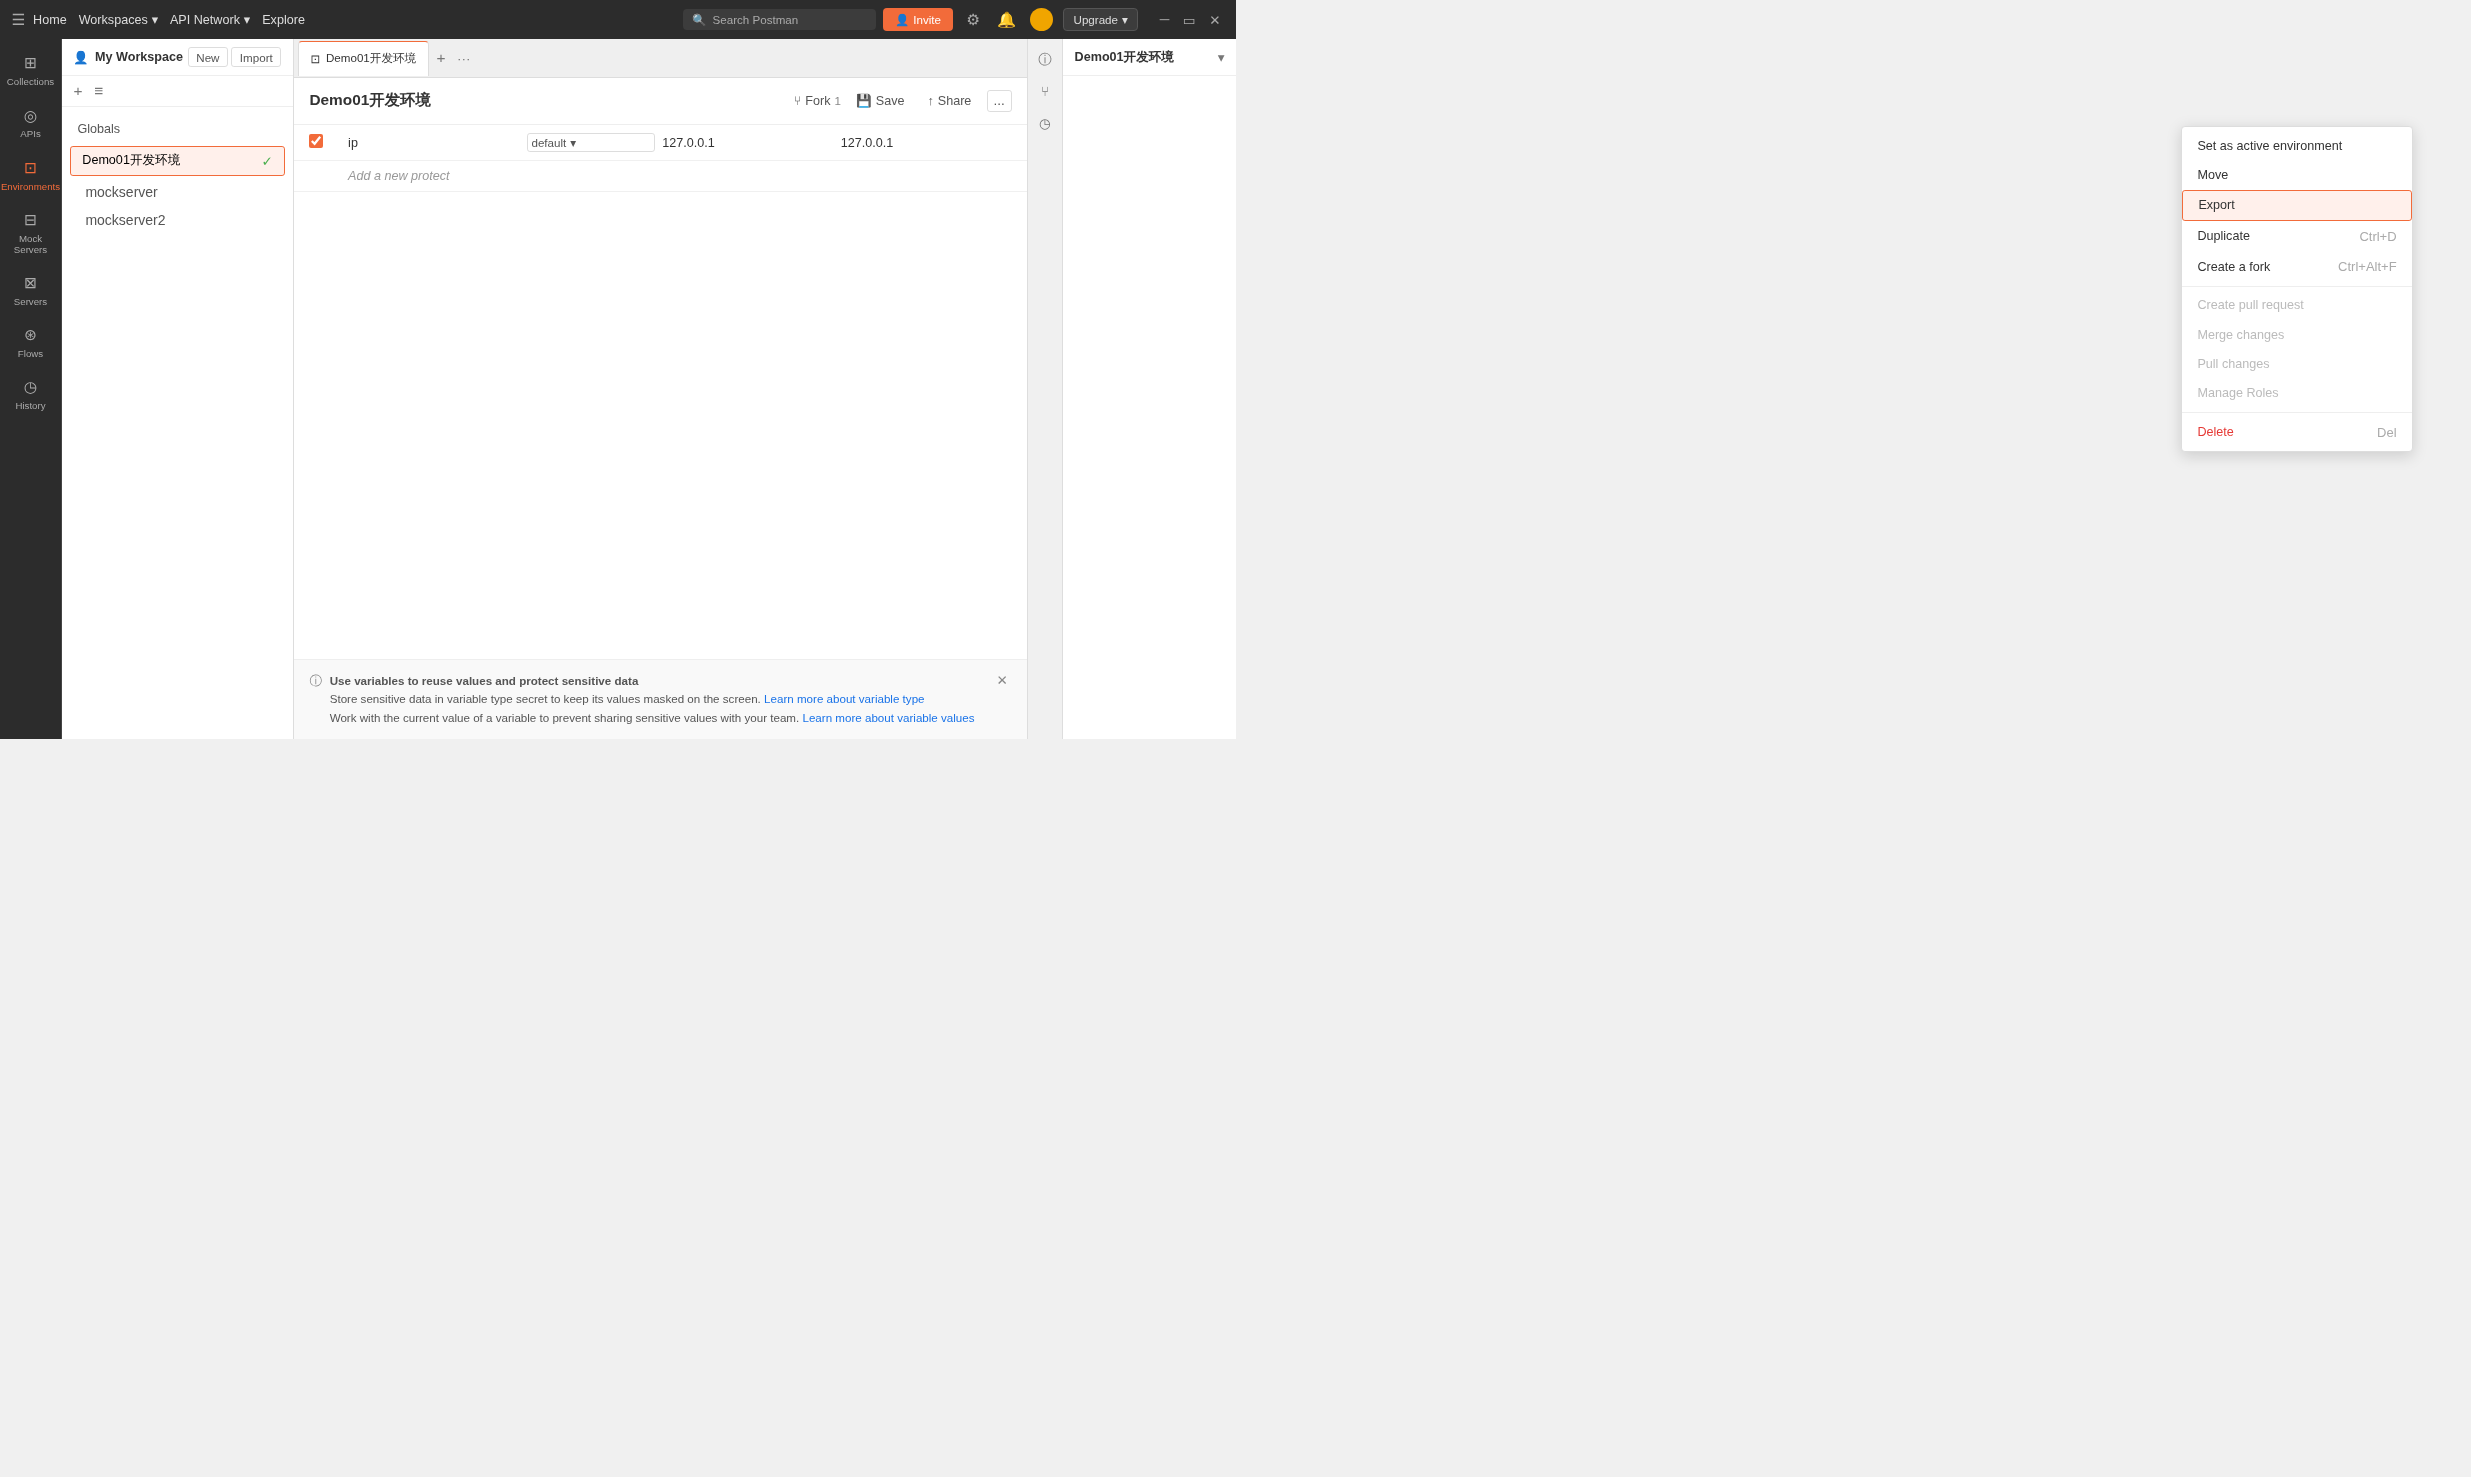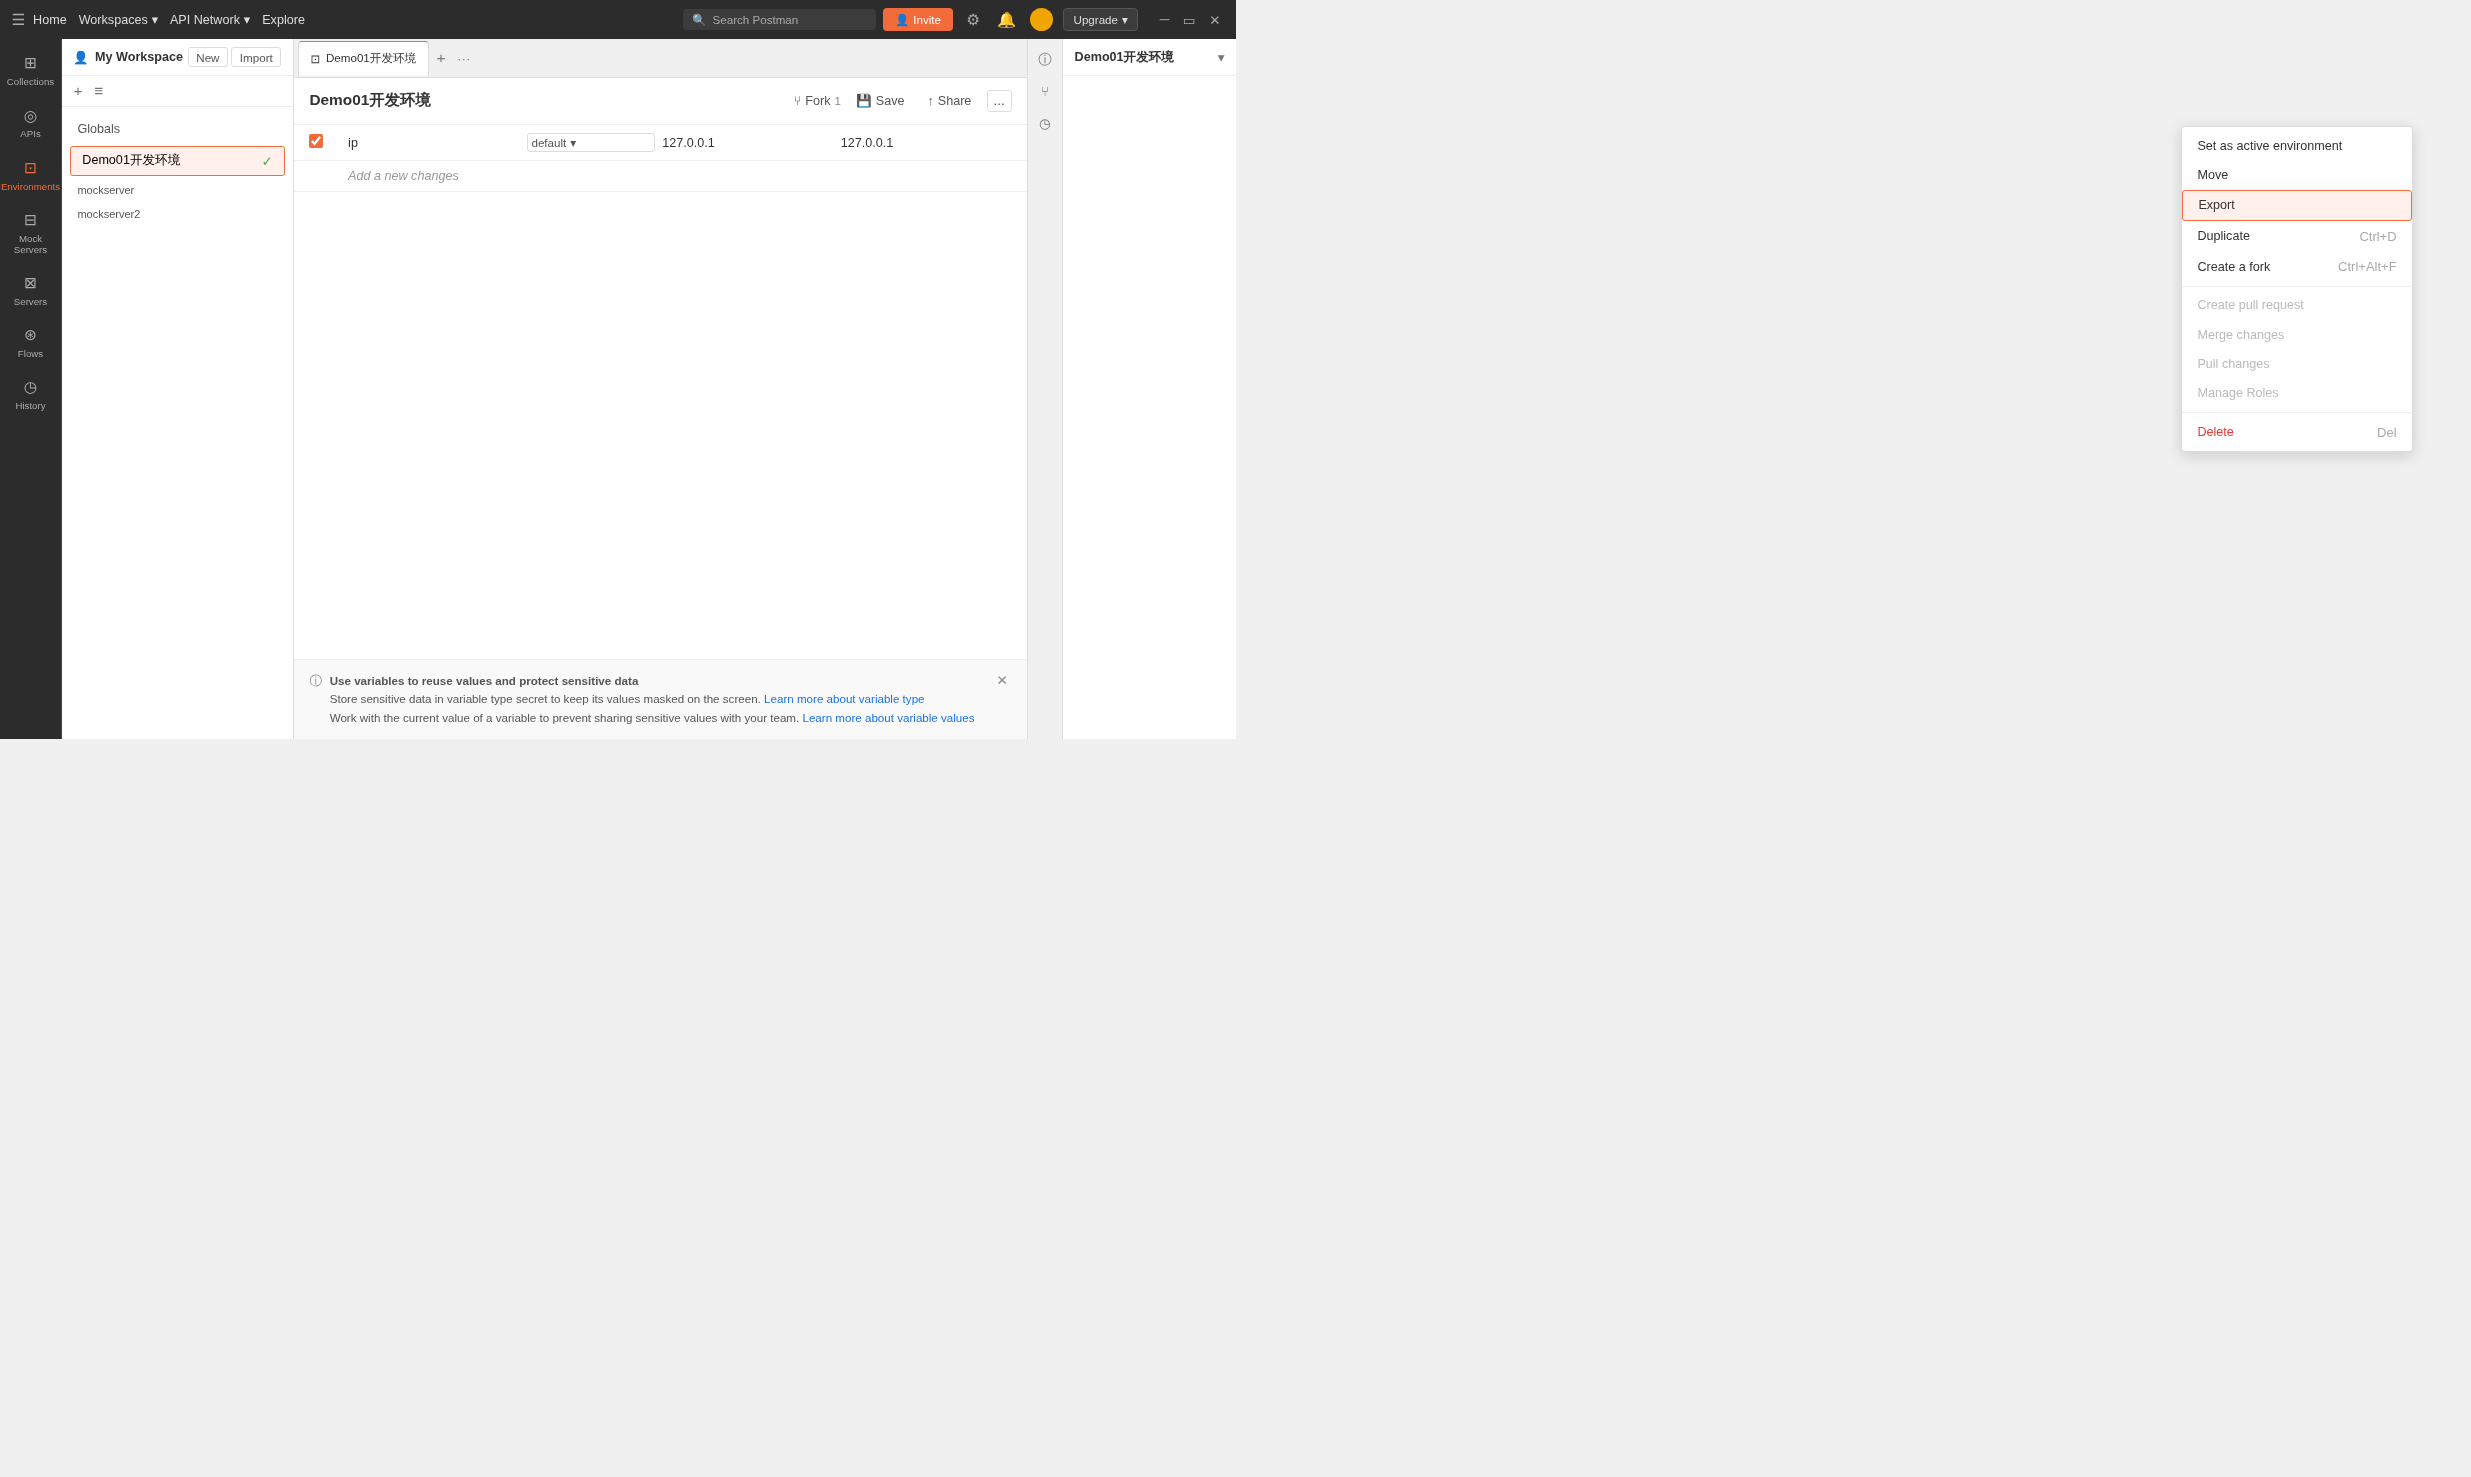--- a/index.html
+++ b/index.html
@@ -28,21 +28,21 @@
     .sidebar-icon-item.active { color: #f26b3a; }
     .sidebar-icon-item .icon { font-size: 15.4px; }
 
     
     .left-panel { width: 232px; background: #fff; border-right: 1px solid #ddd; display: flex; flex-direction: column; }
     .left-panel-header { display: flex; align-items: center; justify-content: space-between; padding: 7.7px 11.6px; border-bottom: 1px solid #eee; }
     .workspace-name { font-weight: 600; font-size: 12.6px; color: #333; display: flex; align-items: center; gap: 5.8px; }
     .header-actions { display: flex; gap: 3px; }
     .panel-btn { background: none; border: 1px solid #ddd; border-radius: 2.9px; padding: 2.9px 7.7px; font-size: 11.6px; cursor: pointer; color: #555; }
     .env-list { padding: 7.7px 0; }
-    .env-list-item { display: flex; align-items: center; padding: 5.8px 15.4px; cursor: pointer; color: #555; font-size: 11px; gap: 7.7px; }
+    .env-list-item { display: flex; align-items: center; padding: 5.8px 15.4px; cursor: pointer; color: #555; font-size: 14px; gap: 7.7px; margin-left: 8px; }
     .env-add-actions { display: flex; align-items: center; padding: 3.9px 7.7px; gap: 3.9px; border-bottom: 1px solid #eee; }
     .env-add-actions button { background: none; border: none; cursor: pointer; color: #777; font-size: 15.4px; padding: 1.9px 3.9px; border-radius: 2.9px; }
     .check-icon { color: #4caf50; font-size: 13.5px; }
 
     
     .main-content { flex: 1; display: flex; flex-direction: column; background: #f9f9f9; }
     .tabs-bar { display: flex; align-items: center; background: #efefef; border-bottom: 1px solid #ddd; height: 39px; padding: 0 3.9px; gap: 1.9px; }
     .tab { display: flex; align-items: center; padding: 0 11.6px; height: 35px; border-radius: 3.9px 3.9px 0 0; cursor: pointer; font-size: 11.6px; color: #555; gap: 5.8px; background: #e5e5e5; }
     .tab.active { background: #fff; border-top: 1.9px solid #f26b3a; border-left: 1px solid #ddd; border-right: 1px solid #ddd; color: #333; }
     .tab-plus { background: none; border: none; color: #777; cursor: pointer; font-size: 15.4px; padding: 3.9px 5.8px; }
@@ -256,21 +256,21 @@
             <div class="type-select">
               <span>default</span>
               <span>▾</span>
             </div>
           </div>
           <div class="table-cell">127.0.0.1</div>
           <div class="table-cell">127.0.0.1</div>
         </div>
         <div class="table-row">
           <div></div>
-          <div class="table-cell muted">Add a new changes</div>
+          <div class="table-cell muted">Add a new protect</div>
         </div>
       </div>
 
       <div class="info-banner">
         <span class="info-icon">ⓘ</span>
         <div class="info-text">
           <div><strong>Use variables to reuse values and protect sensitive data</strong></div>
           <div>
             <span>Store sensitive data in variable type secret to keep its values masked on the screen.</span>
             <a class="info-link">Learn more about variable type</a>

